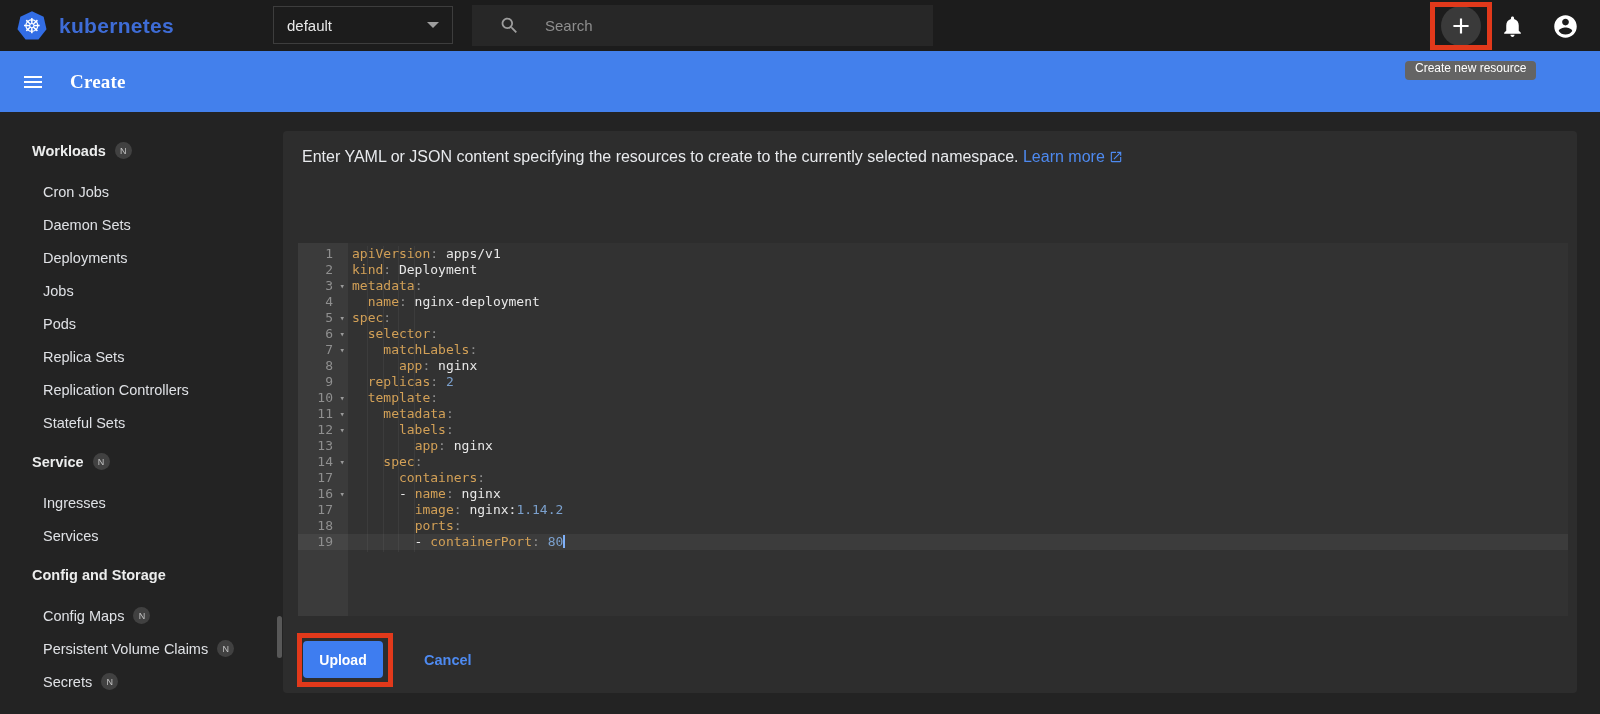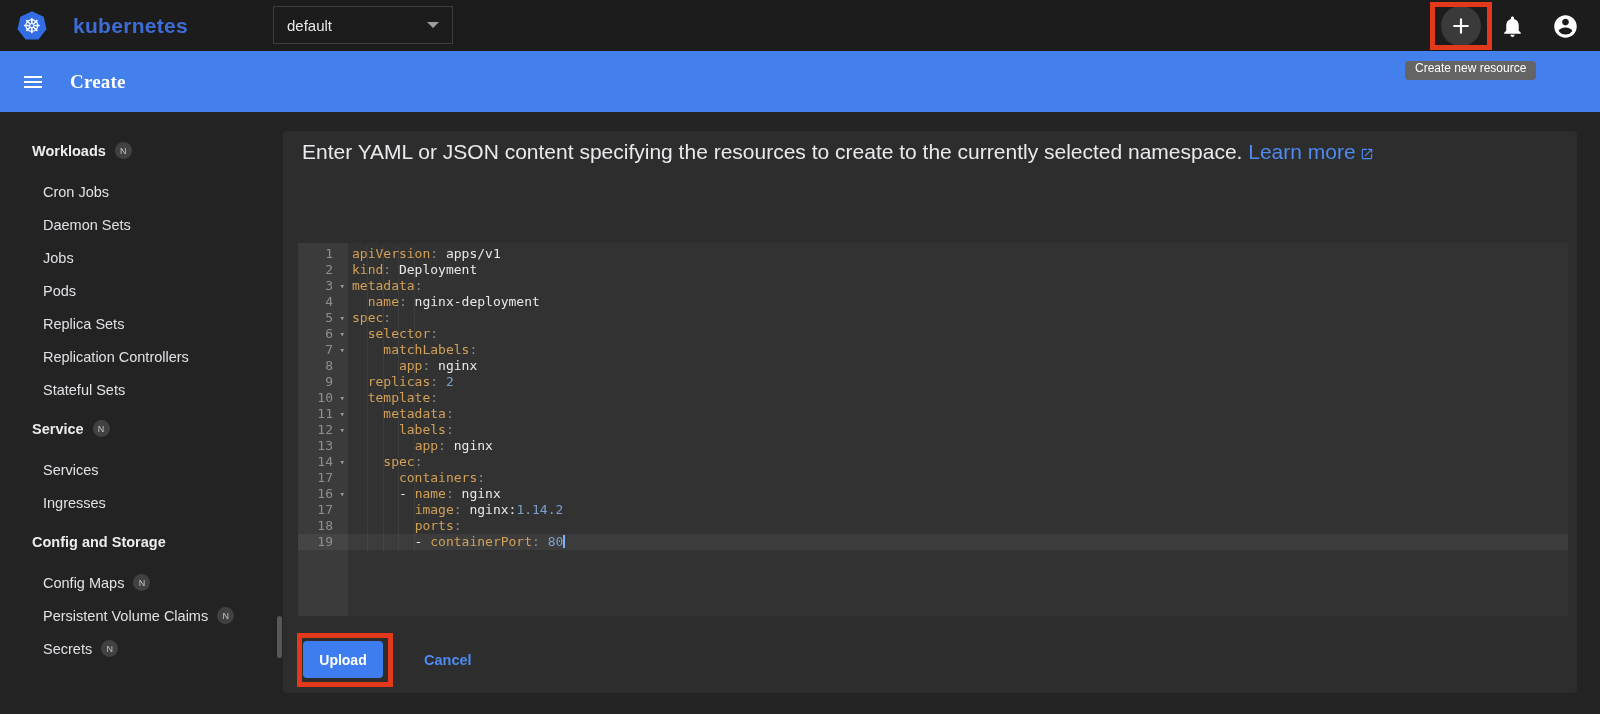--- a/index.html
+++ b/index.html
@@ -7,21 +7,21 @@
   body {
     position:relative;
     background:#232323;
     font-family:"Liberation Sans", sans-serif;
     -webkit-font-smoothing:antialiased;
   }
 
   
   .topbar { position:relative; height:51px; background:#1c1c1c; display:flex; align-items:center; z-index:5; }
   .logo-wrap { margin-left:15px; display:flex; align-items:center; }
-  .brand { margin-left:24px; color:#3e6cd6; font-size:21px; font-weight:bold; letter-spacing:.3px; }
+  .brand { margin-left:10px; color:#3e6cd6; font-size:21px; font-weight:bold; letter-spacing:.3px; }
   .ns-select { position:absolute; left:273px; top:6px; width:180px; height:38px;
     border:1px solid #3d3d3d; display:flex; align-items:center; padding:0 13px;
     color:#e8e8e8; font-size:15px; cursor:pointer; }
   .caret { margin-left:auto; width:0; height:0; border-left:6px solid transparent; border-right:6px solid transparent; border-top:6px solid #9e9e9e; }
   .search-box { position:absolute; left:472px; top:5px; width:461px; height:41px; background:#272727; display:flex; align-items:center; }
   .search-box svg { margin-left:27px; flex:none; }
   .search-box input { flex:1; margin-left:25px; background:transparent; border:none; outline:none; color:#e8e8e8; font-size:15px; font-family:"Liberation Sans",sans-serif; }
   .search-box input::placeholder { color:#8e8e8e; }
   .icon-btn { position:absolute; border:none; background:transparent; cursor:pointer; display:flex; align-items:center; justify-content:center; padding:0; }
   .plus-btn { left:1441px; top:6px; width:40px; height:40px; border-radius:50%; background:#3a3a3a; }
@@ -52,21 +52,21 @@
     font-size:9px; font-weight:normal; display:flex; align-items:center; justify-content:center; flex:none; }
   .side-scroll { position:absolute; right:1px; bottom:0; width:5px; height:42px; background:#585858; border-radius:3px; cursor:pointer; }
 
   
   .card { position:absolute; left:283px; top:19px; width:1294px; height:562px; background:#2d2d2d; border-radius:4px; }
   .tab-bar { height:51px; display:flex; border-bottom:1px solid #3e3e3e; }
   .tab { width:172px; display:flex; align-items:center; justify-content:center; color:#9aa0a6; font-size:14.5px; cursor:pointer; position:relative; }
   .tab.active { color:#eceded; }
   .tab.active::after { content:""; position:absolute; left:0; right:0; bottom:-1px; height:3px; background:#4380ec; }
 
-  .desc { margin:9px 0 0 19px; font-size:21px; color:#e8eaed; }
+  .desc { margin:17px 0 0 19px; font-size:16px; color:#e8eaed; }
   .learn-link { color:#4e8af0; text-decoration:none; cursor:pointer; }
   .ext-icon { display:inline-block; vertical-align:-2px; margin-left:4px; }
 
   
   .editor { position:absolute; left:15px; top:112px; width:1270px; height:373px; background:#323232;
     font-family:"DejaVu Sans Mono", monospace; font-size:13px; line-height:16px; cursor:text; }
   .gutter-bg { position:absolute; left:0; top:0; bottom:0; width:50px; background:#3b3b3b; }
   .indent-guide { position:absolute; top:3px; height:306px; width:1px; background:rgba(255,255,255,0.05); }
   .code-lines { position:absolute; left:0; top:3px; right:0; }
   .line { display:flex; height:16px; white-space:pre; }
@@ -96,20 +96,26 @@
       <text x="12" y="16.6" font-size="14.5" text-anchor="middle" fill="#ffffff" font-family="DejaVu Sans, sans-serif">☸</text>
     </svg>
   </div>
   <div class="brand">kubernetes</div>
 
   <div class="ns-select">
     <span>default</span>
     <span class="caret"></span>
   </div>
 
+  <div class="search-box">
+    <svg width="21" height="21" viewBox="0 0 24 24">
+      <path fill="#9e9e9e" d="M15.5 14h-.79l-.28-.27C15.41 12.59 16 11.11 16 9.5 16 5.91 13.09 3 9.5 3S3 5.91 3 9.5 5.91 16 9.5 16c1.61 0 3.09-.59 4.23-1.57l.27.28v.79l5 4.99L20.49 19l-4.99-5zm-6 0C7.01 14 5 11.99 5 9.5S7.01 5 9.5 5 14 7.01 14 9.5 11.99 14 9.5 14z"></path>
+    </svg>
+    <input type="text" placeholder="Search" style="">
+  </div>
 
   <button class="icon-btn plus-btn">
     <svg width="26" height="26" viewBox="0 0 24 24">
       <path fill="#ffffff" d="M19 13h-6v6h-2v-6H5v-2h6V5h2v6h6z"></path>
     </svg>
   </button>
   <button class="icon-btn bell-btn">
     <svg width="25" height="25" viewBox="0 0 24 24">
       <path fill="#ffffff" d="M12 22c1.1 0 2-.9 2-2h-4c0 1.1.9 2 2 2zm6-6v-5c0-3.07-1.63-5.64-4.5-6.32V4c0-.83-.67-1.5-1.5-1.5s-1.5.67-1.5 1.5v.68C7.64 5.36 6 7.92 6 11v5l-2 2v1h16v-1l-2-2z"></path>
     </svg>
@@ -142,43 +148,46 @@
         <span>Workloads</span>
         <span class="n-badge">N</span>
       </div>
       <div class="side-item">
         <span>Cron Jobs</span>
       </div>
       <div class="side-item">
         <span>Daemon Sets</span>
       </div>
       <div class="side-item">
+        <span>Deployments</span>
+      </div>
+      <div class="side-item">
         <span>Jobs</span>
       </div>
       <div class="side-item">
         <span>Pods</span>
       </div>
       <div class="side-item">
         <span>Replica Sets</span>
       </div>
       <div class="side-item">
         <span>Replication Controllers</span>
       </div>
       <div class="side-item">
         <span>Stateful Sets</span>
       </div>
       <div class="group-header">
         <span>Service</span>
         <span class="n-badge">N</span>
       </div>
       <div class="side-item">
+        <span>Ingresses</span>
+      </div>
+      <div class="side-item">
         <span>Services</span>
-      </div>
-      <div class="side-item">
-        <span>Ingresses</span>
       </div>
       <div class="group-header">
         <span>Config and Storage</span>
       </div>
       <div class="side-item">
         <span>Config Maps</span>
         <span class="n-badge">N</span>
       </div>
       <div class="side-item">
         <span>Persistent Volume Claims</span>

